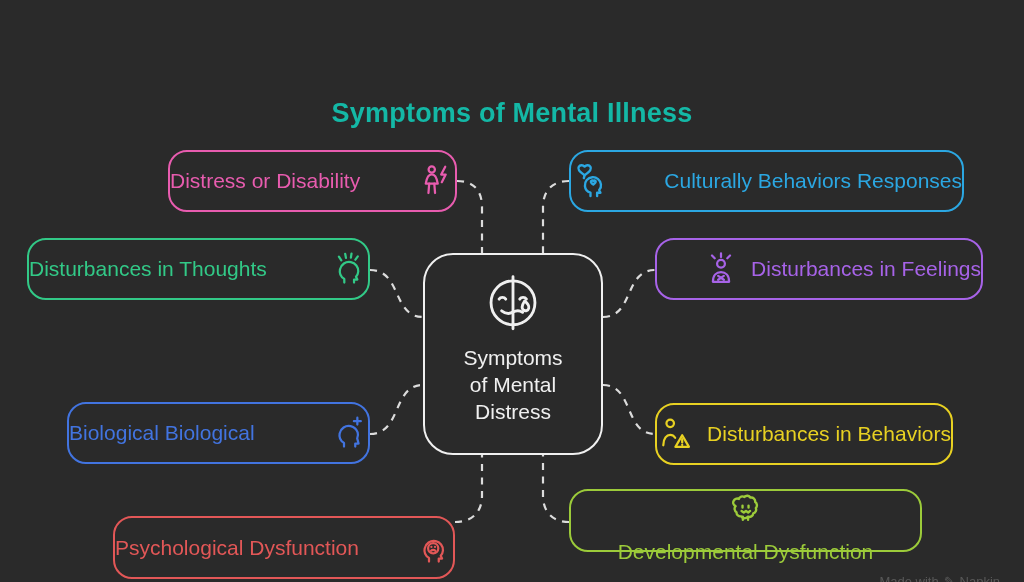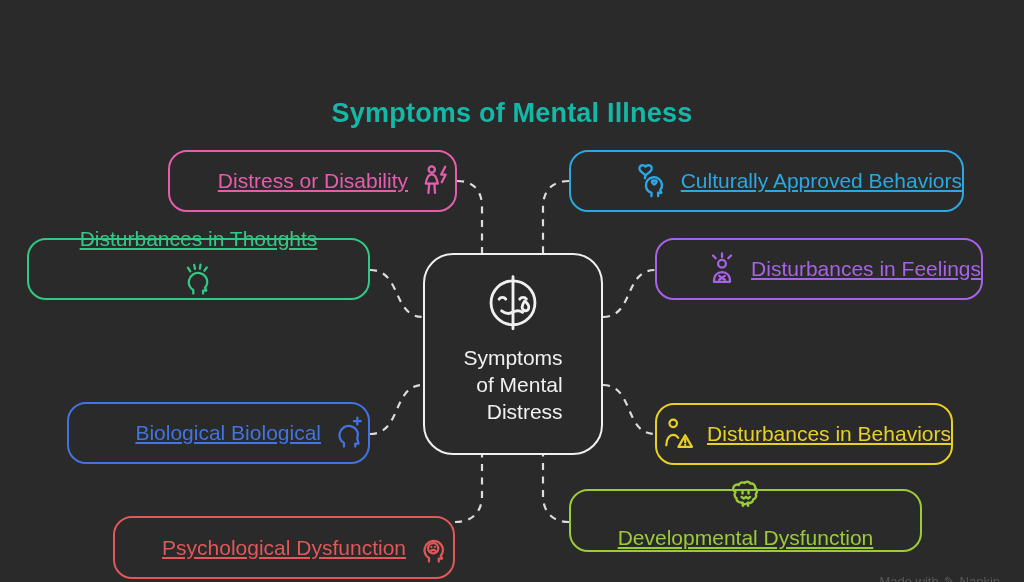--- a/index.html
+++ b/index.html
@@ -11,38 +11,38 @@
   .title{
     position:absolute; left:0; top:62px; width:100%;
     text-align:center; font-size:27px; font-weight:700; color:#14b8a6;
     letter-spacing:.2px;
     margin-top:36px;
   }
   .connectors{position:absolute; left:0; top:0; width:1024px; height:582px; color:var(--c,#dcdcdc); z-index:1;}
   .connectors path{stroke:currentColor; stroke-width:2.2; fill:none; stroke-dasharray:7 6.5;}
   .node{
     position:absolute; z-index:2; box-sizing:border-box;
-    display:flex; align-items:center; justify-content:flex-end; gap:11px;
+    display:flex; align-items:center; justify-content:space-between; gap:11px;
     border:2.5px solid var(--c,#999); border-radius:19px;
     color:var(--c,#eee); background:#2a2a2a;
-    font-size:21px; white-space:nowrap;text-decoration:underline;
+    font-size:21px; white-space:nowrap;
   }
   .node .icon{display:flex; align-items:center; flex:0 0 auto;}
   .node svg{stroke:currentColor; fill:none; stroke-linecap:round; stroke-linejoin:round;}
   .center-node{
     position:absolute; z-index:2; box-sizing:border-box;
     left:423px; top:253px; width:180px; height:202px;
     border:2.5px solid var(--c,#f0f0f0); border-radius:30px; background:#2a2a2a;
     color:var(--c,#f0f0f0);
     display:flex; flex-direction:column; align-items:center;
     padding-top:16px;
   }
   .center-node .icon{margin-bottom:7px;}
   .center-node svg{stroke:currentColor; fill:none; stroke-linecap:round; stroke-linejoin:round;}
-  .center-text{text-align:right; font-size:21px; line-height:27px;}
+  .center-text{text-align:center; font-size:21px; line-height:27px;}
   .watermark{
     position:absolute; right:24px; bottom:-7px; z-index:3;
     font-size:13px; color:#585858; display:flex; gap:5px; align-items:center;
   }
 </style>
 </head>
 <body>
 
 <div class="stage" style="--c: #2a2a2a;">
 
@@ -82,21 +82,21 @@
     <span class="icon">
       <svg width="36" height="36" viewBox="0 0 24 24" stroke-width="1.5">
         <circle cx="8.5" cy="4.3" r="2.1"></circle>
         <path d="M8.5 7.5 C6 7.5 5 10.5 4.5 13.8 L12.5 13.8 C12 10.5 11 7.5 8.5 7.5 Z"></path>
         <path d="M6.8 13.8 L6.3 20 M10.2 13.8 L10.7 20"></path>
         <path d="M17.5 2.5 L14.8 7.7 L17.8 7.7 L15.2 12.8"></path>
       </svg>
     </span>
   </div>
 
-  <div class="node" style="left: 27px; top: 238px; width: 343px; height: 62px; flex-direction: column; --c: #32c987;">
+  <div class="node" style="left: 27px; top: 238px; width: 343px; height: 62px; --c: #32c987;">
     <span>Disturbances in Thoughts</span>
     <span class="icon">
       <svg width="36" height="36" viewBox="0 0 24 24" stroke-width="1.5">
         <path d="M6.2 6.2 L4.6 3.8 M9.3 4.6 L8.8 1.9 M12.6 4.4 L13 1.7 M15.6 5.8 L17.2 3.6"></path>
         <path d="M8.2 21 L8.2 18.6 C5.9 17.2 4.8 14.8 5.3 12.3 C6 8.9 9.2 6.7 12.6 7.4 C15.6 8 17.7 10.7 17.5 13.7 C17.4 15 16.9 16.2 16 17.2 L16.9 19 L14.7 19 L14.7 21"></path>
       </svg>
     </span>
   </div>
 
   <div class="node" style="left: 67px; top: 402px; width: 303px; height: 62px; --c: #4274e0;">
@@ -123,21 +123,21 @@
 
   <div class="node" style="left: 569px; top: 150px; width: 395px; height: 62px; --c: #2ba7e2;">
     <span class="icon">
       <svg width="38" height="38" viewBox="0 0 24 24" stroke-width="1.5">
         <path d="M8.6 8.3 C4.9 6 4.1 4.4 4.9 3.1 C5.7 1.8 7.5 1.7 8.6 2.9 C9.7 1.7 11.5 1.8 12.3 3.1 C13.1 4.4 12.3 6 8.6 8.3 Z"></path>
         <path d="M8.6 8.3 L8.1 10.2"></path>
         <path d="M12.3 21.5 L12.3 19.4 C10.3 18.8 9 17.2 8.8 15.2 C8.5 12.3 10.6 9.8 13.5 9.6 C16.2 9.4 18.6 11.4 18.9 14.1 C19.1 15.4 18.7 16.7 17.8 17.7 L18.6 19.4 L16.5 19.4 L16.5 21.5"></path>
         <path d="M13.2 13.6 C12.5 13 12.4 12.3 12.8 11.9 C13.2 11.5 13.8 11.6 14.1 12 C14.4 11.6 15 11.5 15.4 11.9 C15.8 12.3 15.7 13 14.1 14.2 Z"></path>
       </svg>
     </span>
-    <span>Culturally Approved Behaviors</span>
+    <span>Culturally Behaviors Responses</span>
   </div>
 
   <div class="node" style="left: 655px; top: 238px; width: 328px; height: 62px; padding-left: 46px; --c: #a763e8;">
     <span class="icon">
       <svg width="36" height="36" viewBox="0 0 24 24" stroke-width="1.5">
         <path d="M7.8 4.8 L6 3 M12 4 L12 1.6 M16.2 4.8 L18 3"></path>
         <circle cx="12" cy="8.5" r="2.6"></circle>
         <path d="M6.6 20.5 C6.6 16.2 9 14.1 12 14.1 C15 14.1 17.4 16.2 17.4 20.5 Z"></path>
         <path d="M10.1 16.6 L13.9 19.2 M13.9 16.6 L10.1 19.2"></path>
       </svg>

